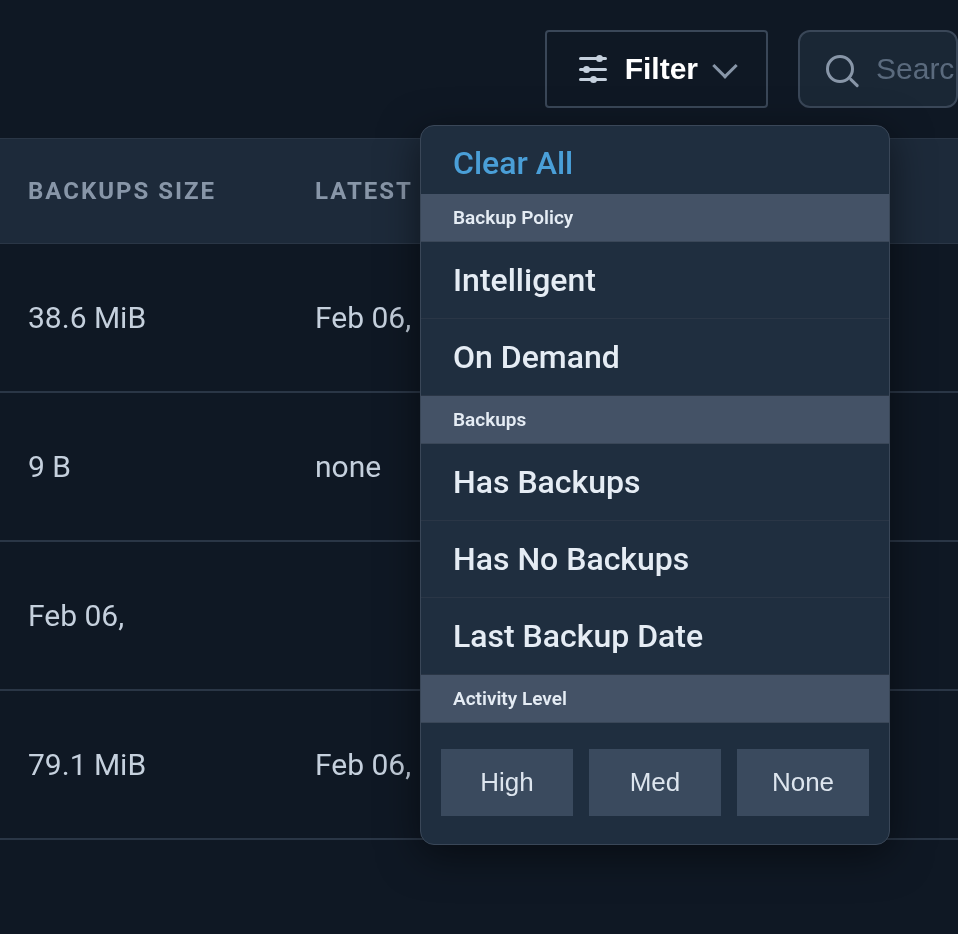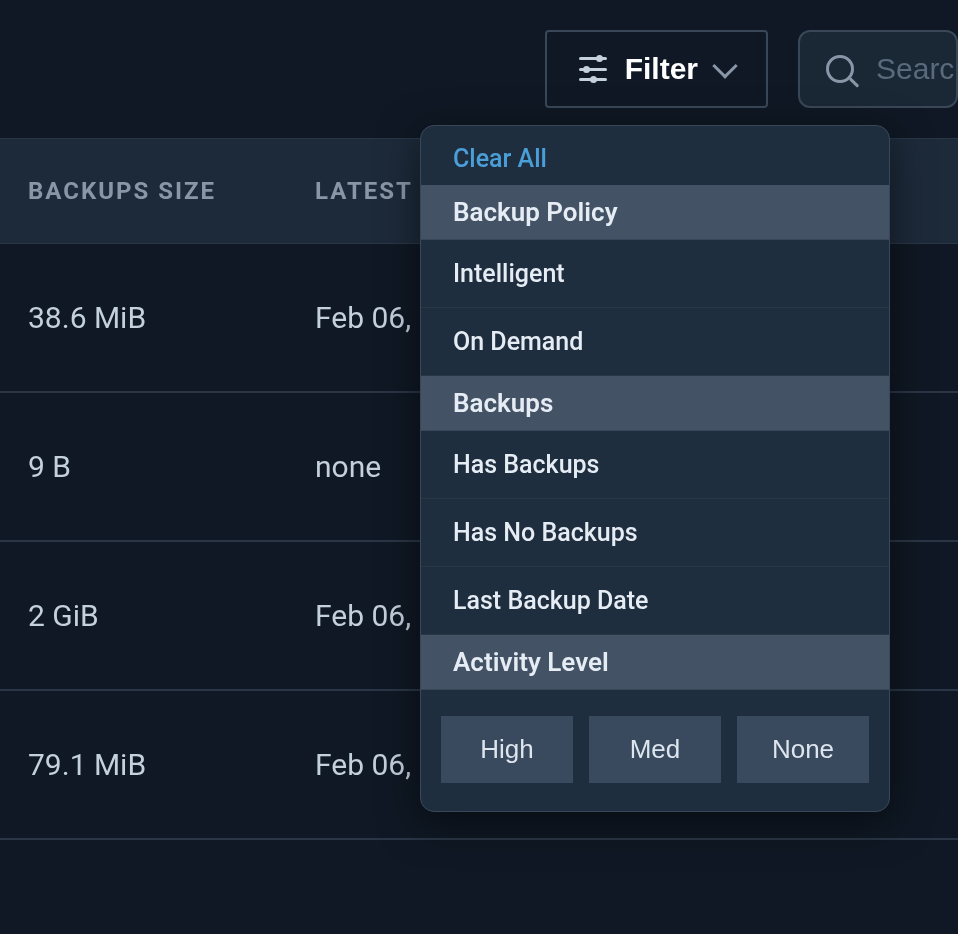--- a/index.html
+++ b/index.html
@@ -158,37 +158,37 @@
       width: 470px;
       background: #1f2e3f;
       border: 1px solid #3a4758;
       border-radius: 14px;
       overflow: hidden;
       box-shadow: 0 10px 40px rgba(0,0,0,0.5);
     }
     
     .menu-item {
       padding: 16px 32px;
-      font-size: 25px;
+      font-size: 32px;
       color: #e5ecf4;
       cursor: pointer;
       border-bottom: 1px solid #2a3646;
     }
     
     .menu-clear {
       color: #4a9fd8;
       font-weight: 500;
       padding: 18px 32px 12px 32px;
       border-bottom: none;
     }
     
     .menu-section-header {
       background: #445266;
       font-weight: 600;
-      font-size: 26px;
+      font-size: 19px;
       padding: 12px 32px;
       border-bottom: 1px solid #3a4758;
     }
     
     .menu-option {
       padding: 19px 32px;
       font-weight: 500;
     }
     
     .activity-buttons {
@@ -236,21 +236,20 @@
 
   <div class="table-row">
     <div class="td col-size">38.6 MiB</div>
     <div class="td col-latest">Feb 06,</div>
   </div>
   <div class="table-row">
     <div class="td col-size">9 B</div>
     <div class="td col-latest">none</div>
   </div>
   <div class="table-row">
-    <div class="td col-size">2 GiB</div>
     <div class="td col-latest">Feb 06,</div>
   </div>
   <div class="table-row">
     <div class="td col-size">79.1 MiB</div>
     <div class="td col-latest">Feb 06,</div>
   </div>
 </div>
 
 <div class="dropdown-menu">
   <div class="menu-item menu-clear">Clear All</div>

